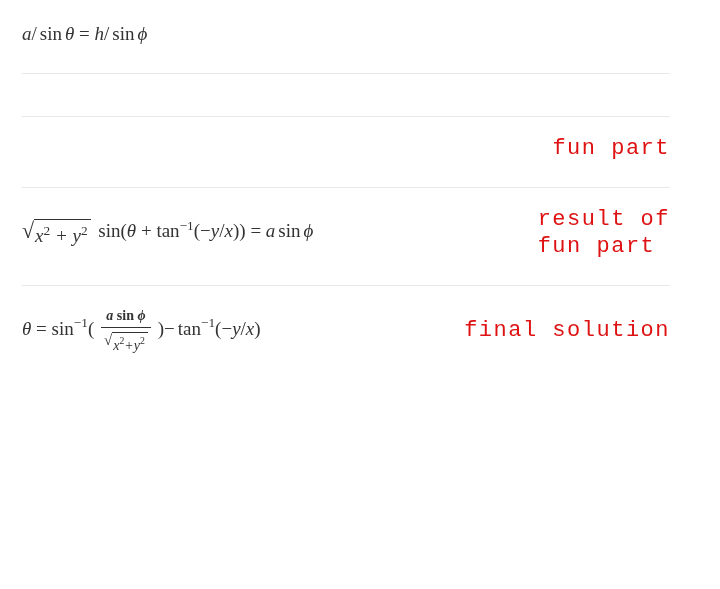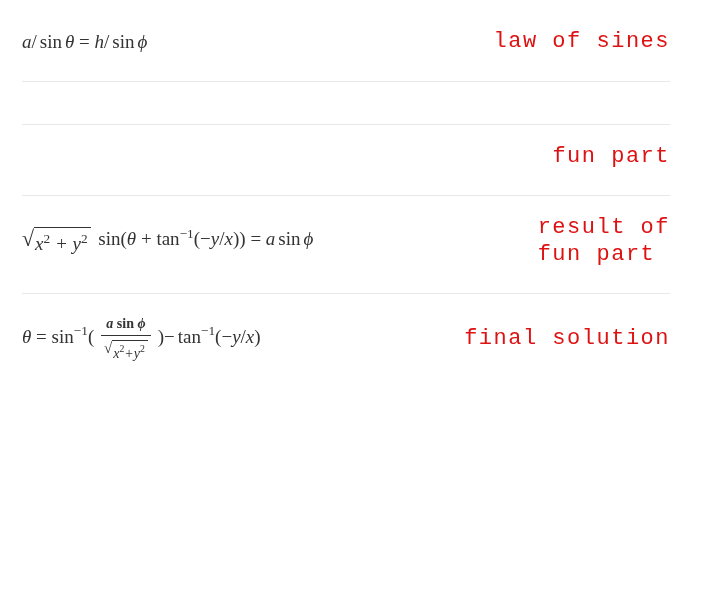--- a/index.html
+++ b/index.html
@@ -4,21 +4,21 @@
 <style>
   html,body{
     margin:0;padding:0;
     background:#ffffff;
     font-family:"Times New Roman",Times,serif;
     color:#222;
   }
   .page{
     width:688px;
     box-sizing:border-box;
-    padding:8px 18px 14px 22px;
+    padding:0 18px 14px 22px;
   }
   .row{
     display:flex;
     align-items:center;
     border-bottom:1px solid #e8e8ea;
     padding:18px 0 24px 0;
     gap:12px;
   }
   .row:last-child{border-bottom:none;}
   .math{
@@ -59,21 +59,20 @@
 <div class="page">
 
   <div class="row">
     <div class="math">
       <span class="line">
         a<span class="upr">/</span><span class="sp"></span><span class="upr">sin</span><span class="sp"></span>θ
         <span class="upr"> = </span>
         h<span class="upr">/</span><span class="sp"></span><span class="upr">sin</span><span class="sp"></span>ϕ
       </span>
     </div>
-    <div class="note">law of sines</div>
   </div>
 
   <div class="row">
   </div>
 
   <div class="row">
     <div class="math">
     </div>
     <div class="note">fun part</div>
   </div>

